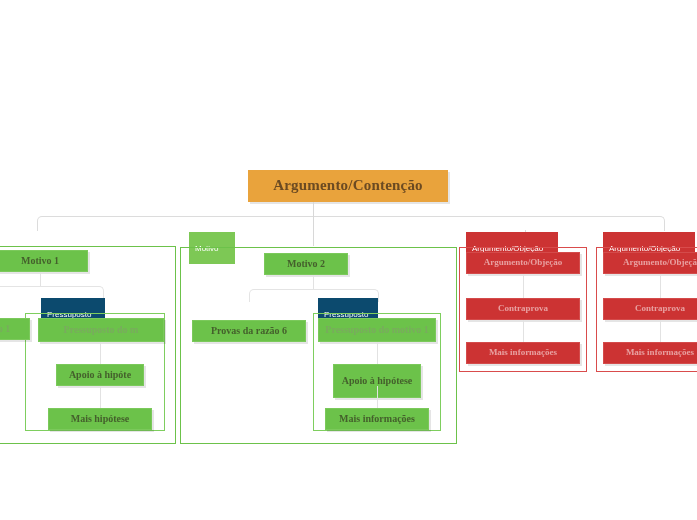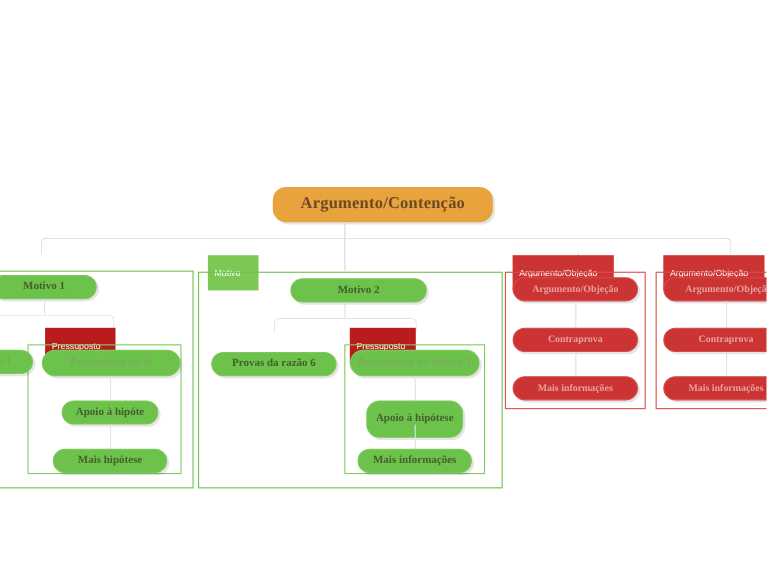--- a/index.html
+++ b/index.html
@@ -47,21 +47,20 @@
     position: absolute;
     box-sizing: border-box;
     display: flex;
     align-items: center;
     justify-content: center;
     text-align: center;
     line-height: 1.05;
     box-shadow: 2px 2px 0 rgba(0,0,0,0.10);
     white-space: nowrap;
     overflow: hidden;
-    border-radius: 12px;
   }
   .node.root {
     background: #e9a33c;
     color: #6b4a22;
     font-size: 15px;
     font-weight: bold;
     letter-spacing: .2px;
   }
   .node.green {
     background: #6cc24a;
@@ -97,21 +96,21 @@
     display: flex;
     align-items: center;
     padding: 16px 6px;
     font-size: 8px;
     font-family: "Liberation Sans", "DejaVu Sans", sans-serif;
     color: #ffffff;
     white-space: nowrap;
     overflow: hidden;
   }
   .group-tab.green { background: #7dc855; }
-  .group-tab.green-dark { background: #b91c1c; }
+  .group-tab.green-dark { background: #0c4a6e; }
   .group-tab.red { background: #cc3333; }
 </style>
 </head>
 <body>
 
 <div id="canvas">
 
   <div class="node root" style="left:248px; top:170px; width:200px; height:32px;">Argumento/Contenção</div>
 
   <div class="conn v" style="left:313px; top:202px; height:14px;"></div>
@@ -140,21 +139,21 @@
 
   <div class="node green" style="left:56px; top:364px; width:88px; height:22px;">Apoio à hipóte</div>
 
   <div class="conn v light" style="left:100px; top:386px; height:22px;"></div>
 
   <div class="node green" style="left:48px; top:408px; width:104px; height:22px;">Mais hipótese</div>
 
   <div class="group-tab green" style="left:189px; top:232px; width:46px; height:15px;">Motivo</div>
   <div class="group green-frame" style="left:180px; top:247px; width:277px; height:197px;"></div>
 
-  <div class="node green" style="left:264px; top:253px; width:124px; height:22px;">Motivo 2</div>
+  <div class="node green" style="left:264px; top:253px; width:84px; height:22px;">Motivo 2</div>
 
   <div class="conn v light" style="left:313px; top:275px; height:14px;"></div>
   <div class="elbow-green" style="left:249px; top:289px; width:128px; height:12px;"></div>
 
   <div class="node green" style="left:192px; top:320px; width:114px; height:22px;">Provas da razão 6</div>
 
   <div class="group-tab green-dark" style="left:318px; top:298px; width:60px; height:15px;">Pressuposto</div>
   <div class="group green-frame-inner" style="left:313px; top:313px; width:128px; height:118px;"></div>
 
   <div class="node green pale" style="left:318px; top:318px; width:118px; height:24px;">Pressuposto do motivo 1</div>

